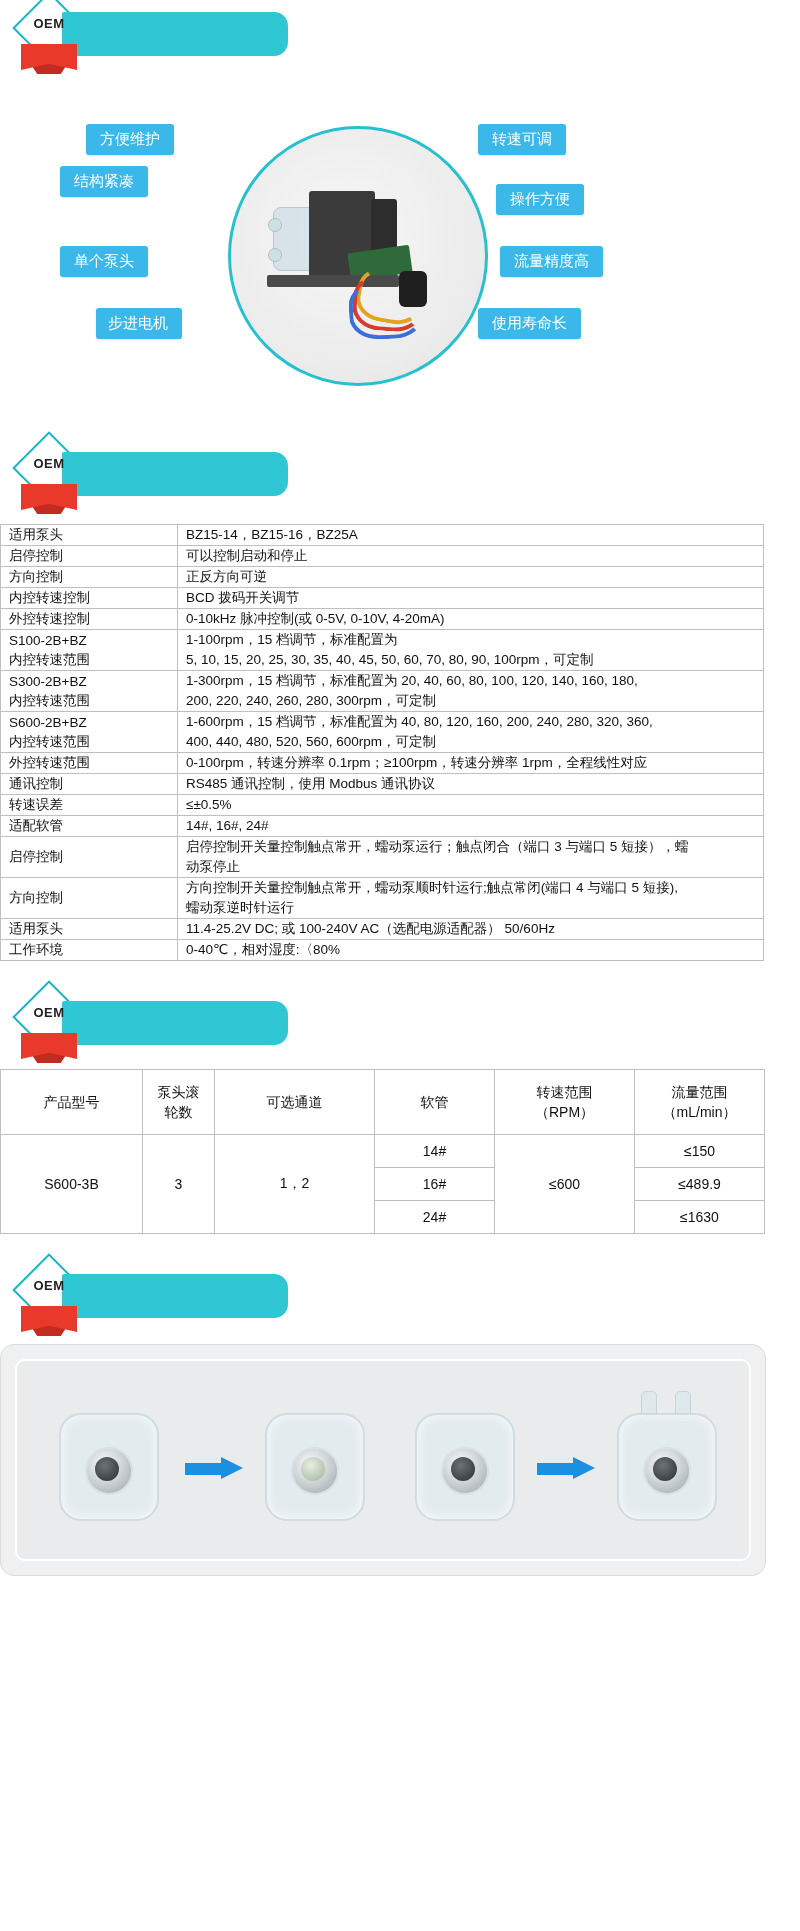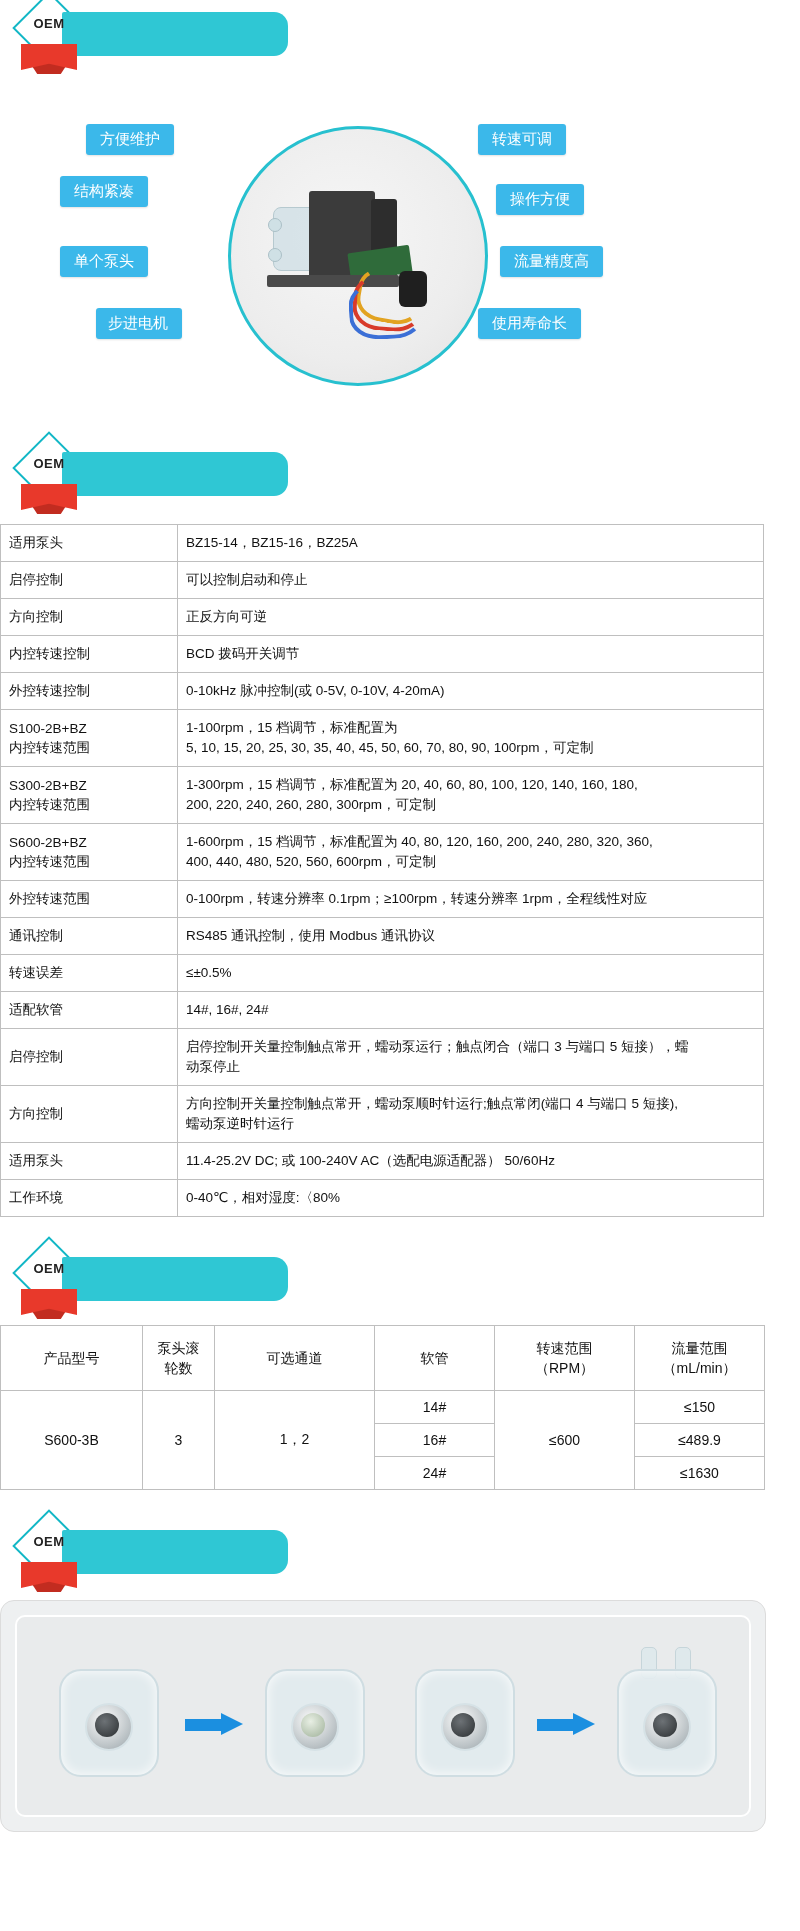--- a/index.html
+++ b/index.html
@@ -91,21 +91,21 @@
 
   
   .spec{
     width:764px;margin:18px auto 0 auto;
     border-collapse:collapse;
     table-layout:fixed;
     border:1px solid #bfbfbf;
   }
   .spec td{
     border:1px solid #bfbfbf;
-    padding:8px 8px;
+    padding:0 8px;
     font-size:13.5px;
     line-height:20px;
     vertical-align:middle;
     color:#111;
   }
   .spec td.k{width:160px;}
   .spec td.k2{width:160px;line-height:19px;}
 
   
   .sel{
@@ -191,21 +191,21 @@
         <div class="p-board"></div>
         <div class="p-base"></div>
         <div class="p-knob"></div>
         <div class="wire w1"></div>
         <div class="wire w2"></div>
         <div class="wire w3"></div>
       </div>
     </div>
 
     <div class="tagbox" style="left:86px;top:58px;">方便维护</div>
-    <div class="tagbox" style="left:60px;top:110px;">结构紧凑</div>
+    <div class="tagbox" style="left:60px;top:100px;">结构紧凑</div>
     <div class="tagbox" style="left:60px;top:180px;">单个泵头</div>
     <div class="tagbox" style="left:96px;top:242px;padding-left:12px;">步进电机</div>
 
     <div class="tagbox" style="left:478px;top:58px;">转速可调</div>
     <div class="tagbox" style="left:496px;top:118px;text-align:center;">操作方便</div>
     <div class="tagbox" style="left:500px;top:180px;">流量精度高</div>
     <div class="tagbox" style="left:478px;top:242px;">使用寿命长</div>
   </div>
 
   <div class="sec-head" style="margin-top:44px;">

